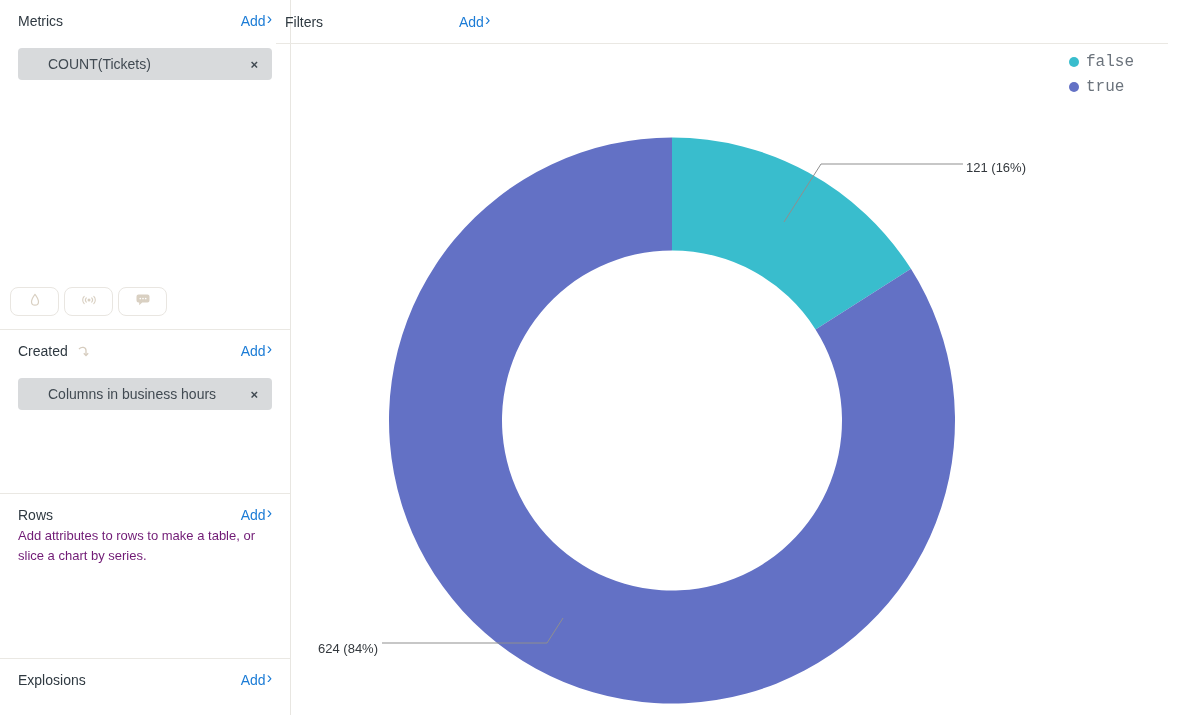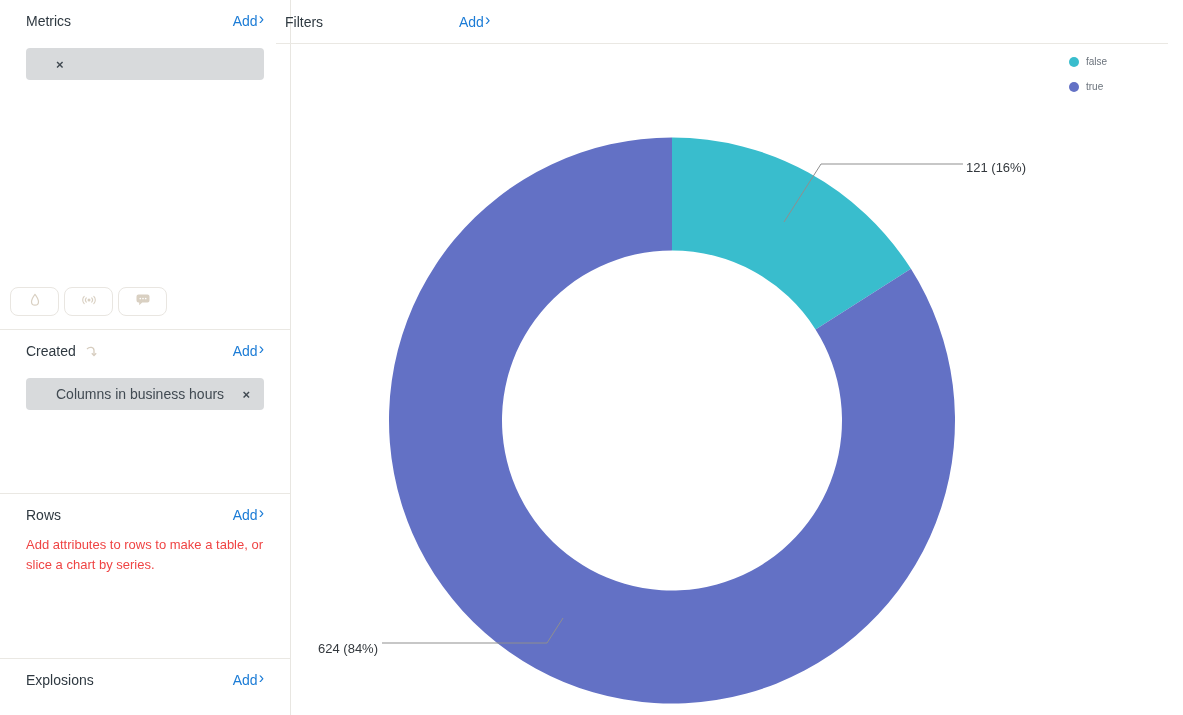--- a/index.html
+++ b/index.html
@@ -3,21 +3,21 @@
 <meta charset="utf-8">
 <style>
   * { margin:0; padding:0; box-sizing:border-box; }
   html,body { width:1183px; height:715px; overflow:hidden; background:#fff;
               font-family:"Liberation Sans", sans-serif; }
   .app { position:relative; width:1183px; height:715px; }
 
   
   .sidebar { position:absolute; left:0; top:0; width:291px; height:715px;
              border-right:1px solid #e8e6e1; background:#fff; }
-  .sec { position:relative; padding:12px 26px 0; border-bottom:1px solid #eae8e3; }
+  .sec { position:relative; padding:12px 18px 0; border-bottom:1px solid #eae8e3; }
   .sec-metrics { height:330px; }
   .sec-columns { height:164px; }
   .sec-rows { height:165px; }
   .sec-explosions { height:56px; border-bottom:none; }
 
   .sec-head { display:flex; align-items:center; justify-content:space-between; height:18px; }
   .sec-head-left { display:flex; align-items:center; }
   .sec-title { font-size:14px; color:#2f3941; }
   .add-link { display:flex; align-items:flex-start; gap:1px; font-size:14px;
               color:#1c7cd6; cursor:pointer; text-decoration:none;margin-left:48px; }
@@ -28,52 +28,53 @@
   .chip-label { flex:1; font-size:14px; color:#414a52; white-space:nowrap; overflow:hidden; }
   .chip-x { font-size:13px; font-weight:700; color:#414a52; cursor:pointer; line-height:1; }
 
   .tool-row { position:absolute; left:10px; bottom:13px; display:flex; gap:5px; }
   .tool-btn { width:49px; height:29px; background:#fff; border:1px solid #e9e6e1;
               border-radius:8px; display:flex; align-items:center; justify-content:center;
               cursor:pointer; }
 
   .pivot-icon { margin-left:8px; display:inline-flex; }
 
-  .rows-empty { margin-top:11px; max-width:278px; font-size:13px; line-height:20px; color:#ef4444; }
+  .rows-empty { margin-top:2px; max-width:278px; font-size:13px; line-height:20px; color:#701a75; }
 
   
   .main { position:absolute; left:276px; top:0; width:892px; height:715px; }
   .filters-bar { height:44px; border-bottom:1px solid #eae8e3; display:flex;
                  align-items:center; padding-left:9px; }
   .filters-title { width:126px; font-size:14px; color:#2f3941; }
 
   .chart-area { position:relative; width:892px; height:671px; }
   .chart-svg { position:absolute; left:0; top:0; }
 
   .legend { position:absolute; left:793px; top:5px; }
   .legend-item { display:flex; align-items:center; height:25px; cursor:pointer; }
   .legend-dot { width:10px; height:10px; border-radius:50%; margin-right:7px; }
-  .legend-label { font-size:10px; color:#6b737c; }
+  .legend-label { font-size:16px; color:#6b737c;font-family:Liberation Mono, monospace; }
 </style>
 </head>
 <body>
 
 <div class="app">
 
   <aside class="sidebar">
 
     <section class="sec sec-metrics">
       <div class="sec-head">
         <span class="sec-title">Metrics</span>
         <a class="add-link">
           <span>Add</span>
           <span class="chev">›</span>
         </a>
       </div>
       <div class="chip">
+        <span class="chip-label">COUNT(Tickets)</span>
         <span class="chip-x">×</span>
       </div>
       <div class="tool-row">
         <div class="tool-btn">
           <span>
             <svg width="16" height="16" viewBox="0 0 16 16">
                 <path d="M8 2.3C8 2.3 4.5 6.9 4.5 9.7a3.5 3.5 0 0 0 7 0C11.5 6.9 8 2.3 8 2.3Z" fill="none" stroke="#d9d0c2" stroke-width="1.2" stroke-linejoin="round"></path>
               </svg>
           </span>
         </div>

